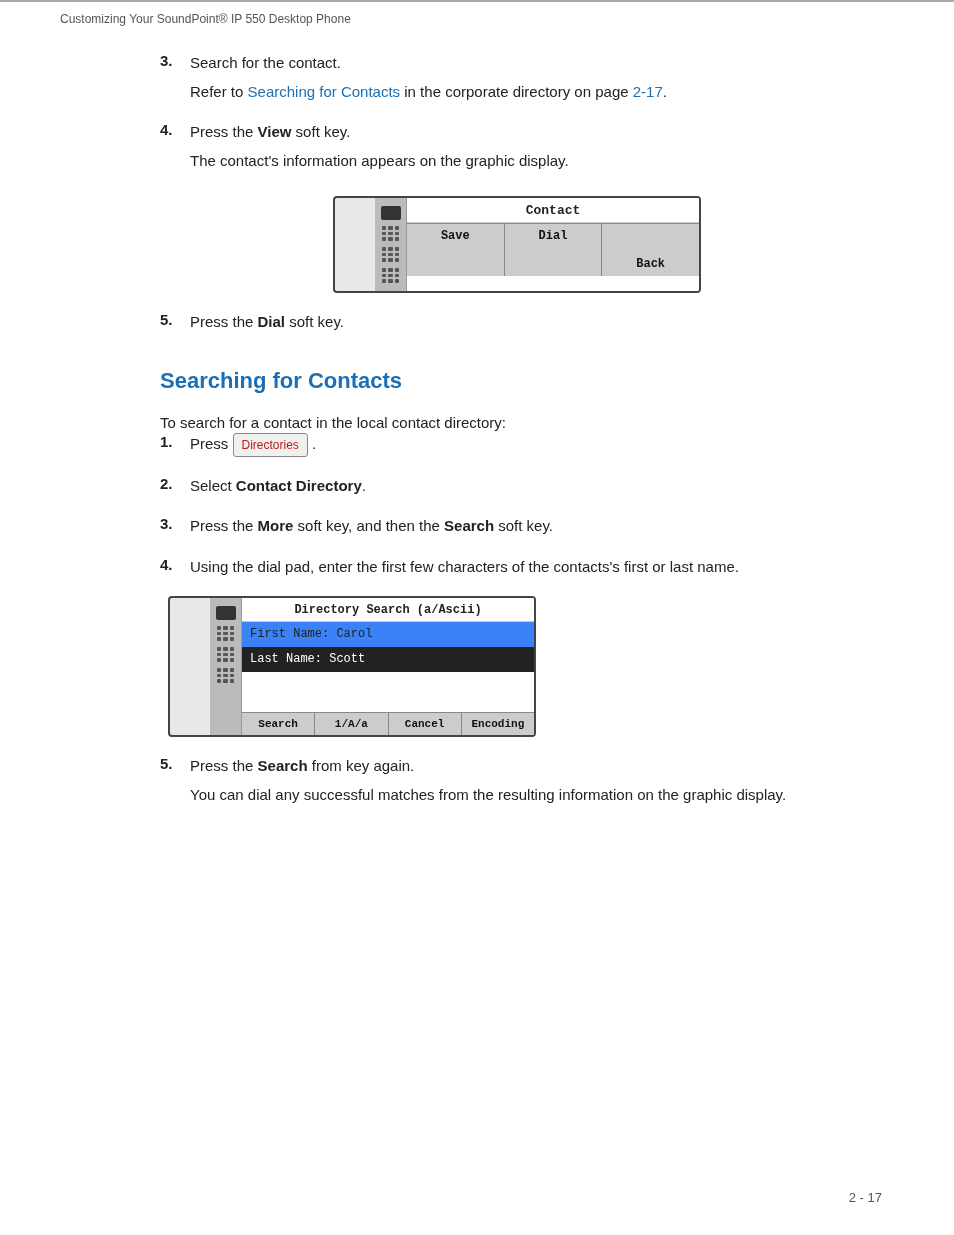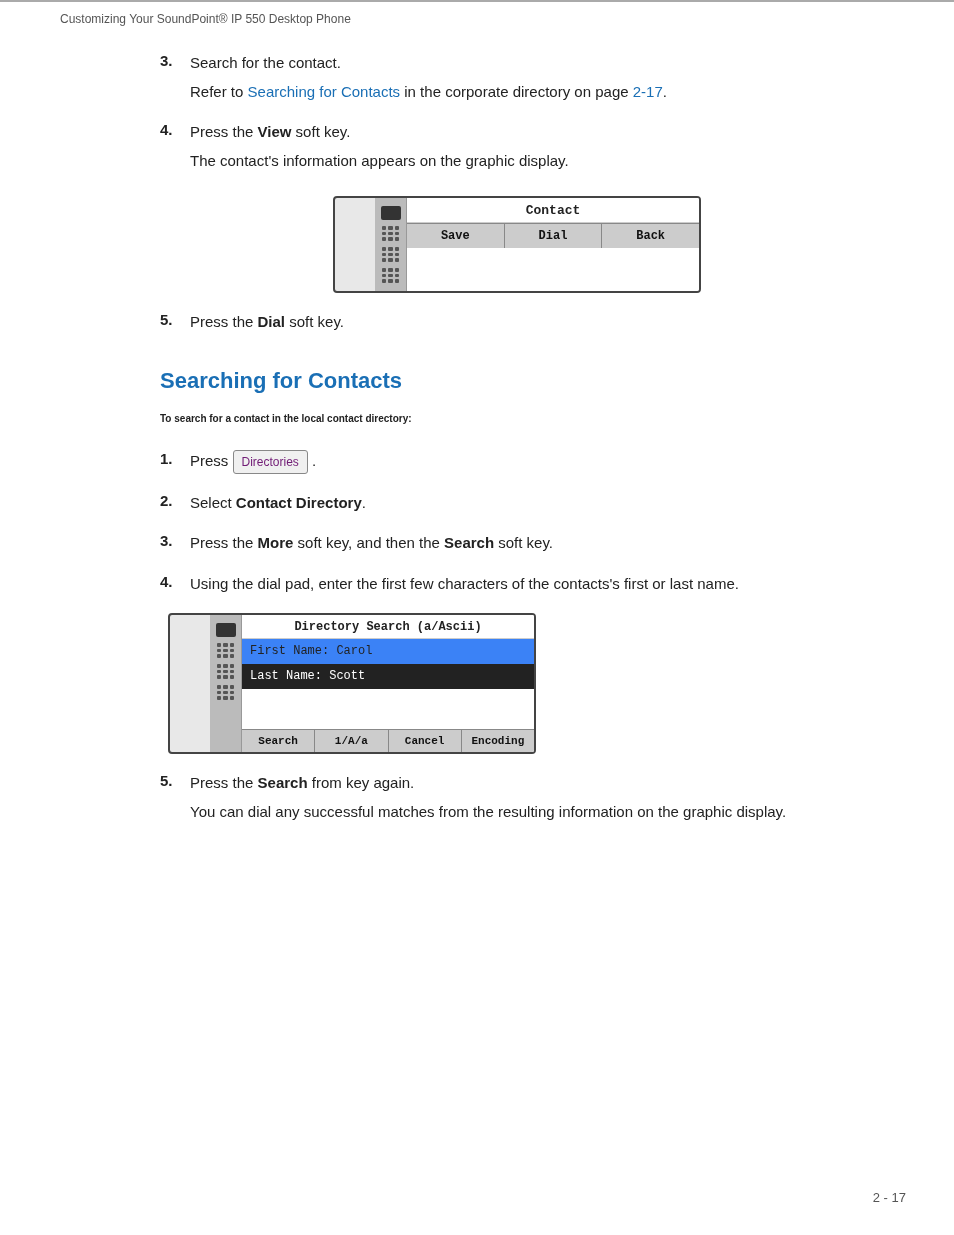--- a/index.html
+++ b/index.html
@@ -132,58 +132,59 @@
       text-align: center;
       padding: 5px 2px;
       font-family: Liberation Mono, monospace;
       font-size: 12px;
       font-weight: bold;
       border-right: 1px solid #888;
       color: #111;
     }
     .phone-softkey:last-child {
       border-right: none;
+      margin-top: 28px;
     }
 
     
     .section-heading {
       color: #1a6fb5;
       font-size: 22px;
       font-weight: bold;
       font-family: Arial, Helvetica, sans-serif;
       margin: 28px 0 18px 0;
       border-bottom: none;
     }
 
     .bold-instruction {
-      font-weight: bold;
-      font-size: 10px;
-      margin-bottom: 24px;
+      font-weight: normal;
+      font-size: 15px;
+      margin-bottom: 0;
       line-height: 1.4;
     }
 
     
     .directories-btn {
       display: inline-block;
       border: 1px solid #888;
       background: #f0f0f0;
       padding: 2px 8px;
       font-size: 12px;
       border-radius: 3px;
       font-family: Arial, sans-serif;
-      color: #701a75;
+      color: #b91c1c;
       vertical-align: middle;
     }
 
     strong { font-weight: bold; }
 
     .page-num {
       position: absolute;
       bottom: 30px;
-      right: 48px;
+      right: 72px;
       font-size: 13px;
       color: #555;
     }
 
     
     .phone-dir-title {
       background: #fff;
       text-align: center;
       padding: 5px 0 4px 0;
       font-family: 'Courier New', monospace;

